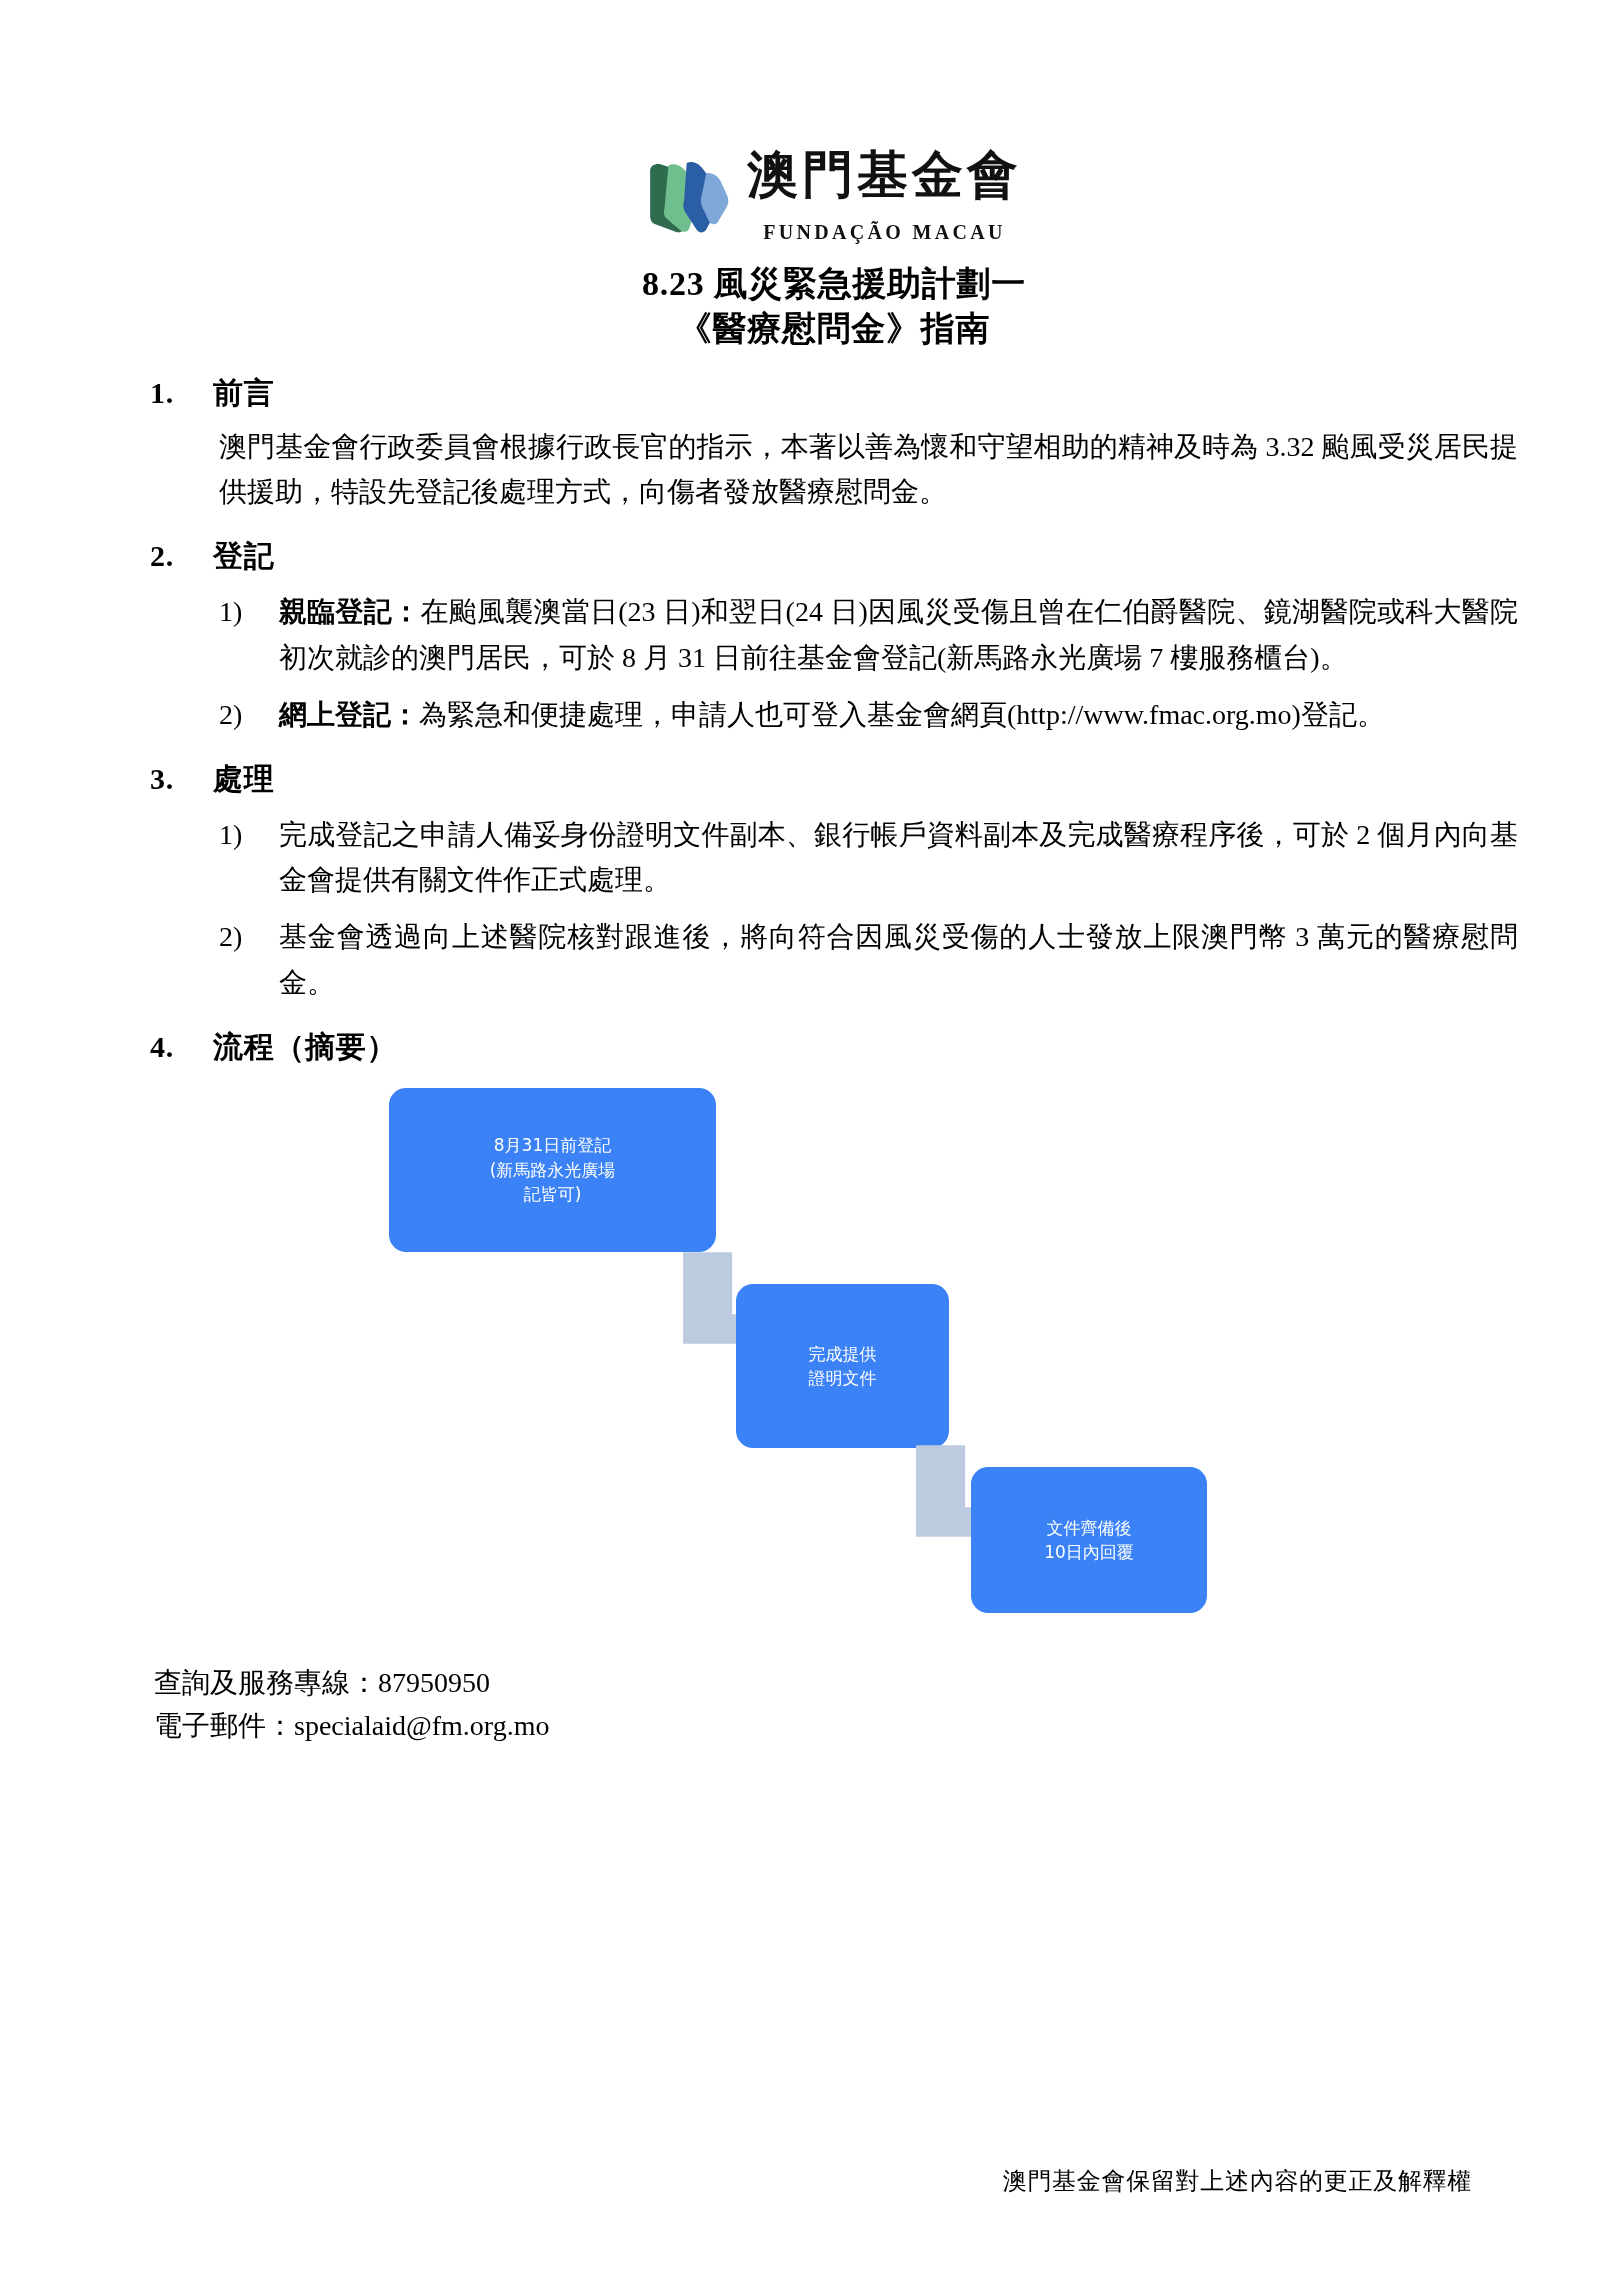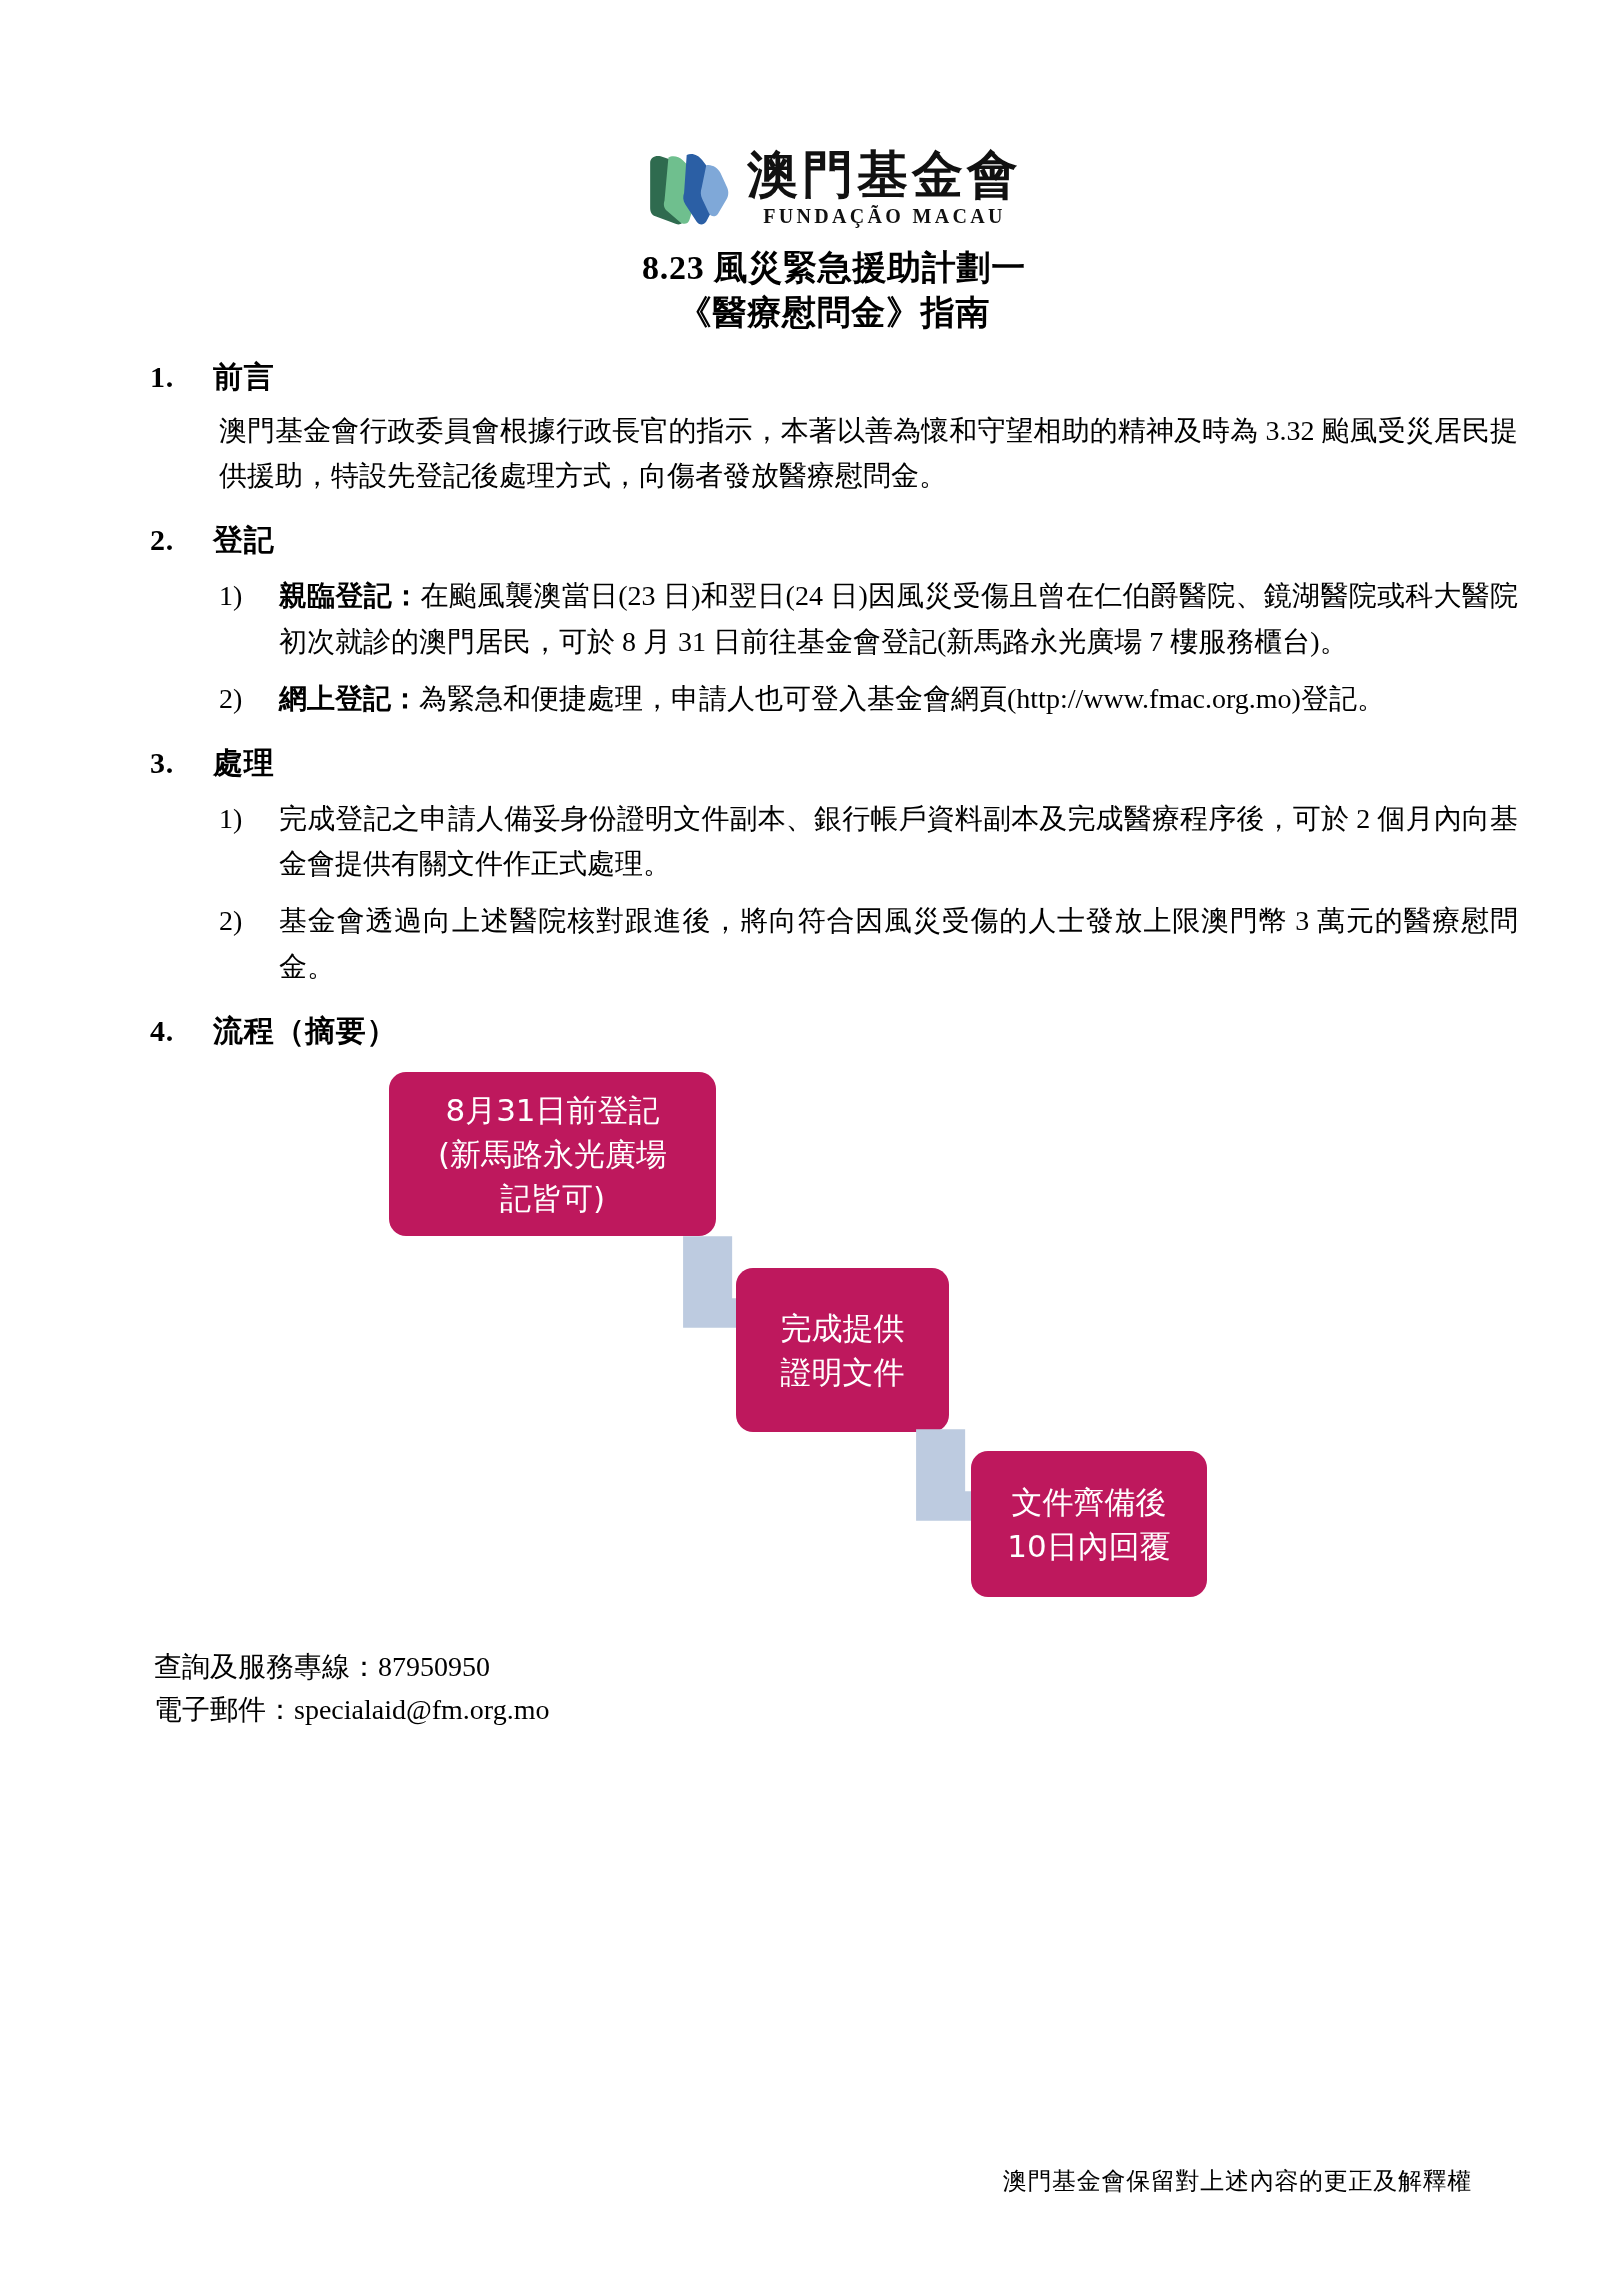--- a/index.html
+++ b/index.html
@@ -53,21 +53,21 @@
     letter-spacing: 3.9px;
     line-height: 1.0;
     color: #111111;
   }
   .logo-pt {
     font-family: "Liberation Serif", serif;
     font-size: 20px;
     font-weight: 700;
     letter-spacing: 3.3px;
     color: #111111;
-    margin-top: 4px;
+    margin-top: 20px;
   }
 
   
   .doc-title {
     text-align: center;
     font-size: 34px;
     font-weight: 700;
     line-height: 1.33;
     margin-top: 17px;
     letter-spacing: 0.7px;
@@ -124,29 +124,29 @@
   
   .flow {
     position: relative;
     margin-top: 19.6px;
     margin-left: 69px;
     width: 1151px;
     height: 543px;
   }
   .flow-box {
     position: absolute;
-    background: #be185d;
+    background: #3b82f6;
     color: #ffffff;
     border-radius: 17px;
     display: flex;
     align-items: center;
     justify-content: center;
     text-align: center;
     font-family: "DejaVu Sans", sans-serif;
-    font-size: 31px;
+    font-size: 17px;
     line-height: 1.42;
     padding: 6.5px 9.2px;
     box-sizing: border-box;
   }
   .box1 { left: 170px;  top: 0px;   width: 327px; height: 164px; }
   .box2 { left: 517px;  top: 196px; width: 213px; height: 164px; }
   .box3 { left: 752px; top: 379px; width: 236px; height: 146px; }
 
   .arrow { position: absolute; }
   .arrow svg { display: block; }

